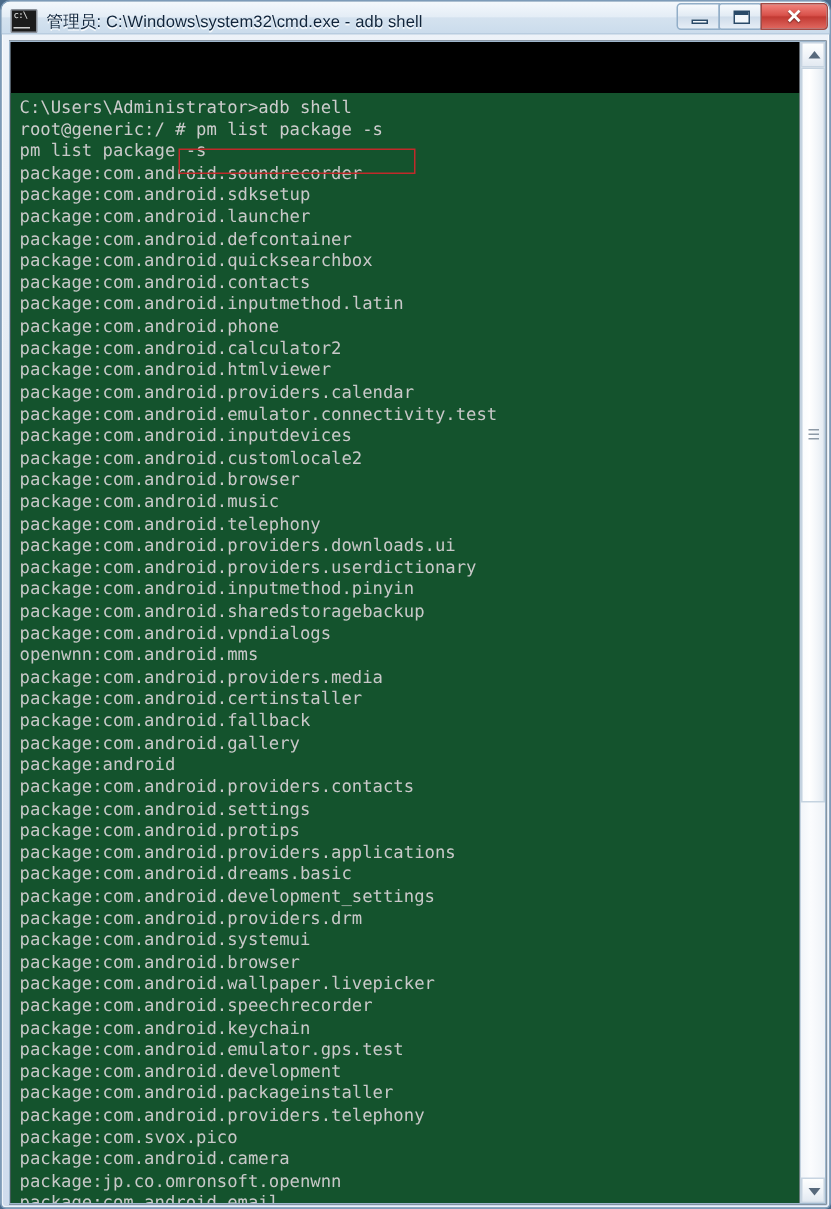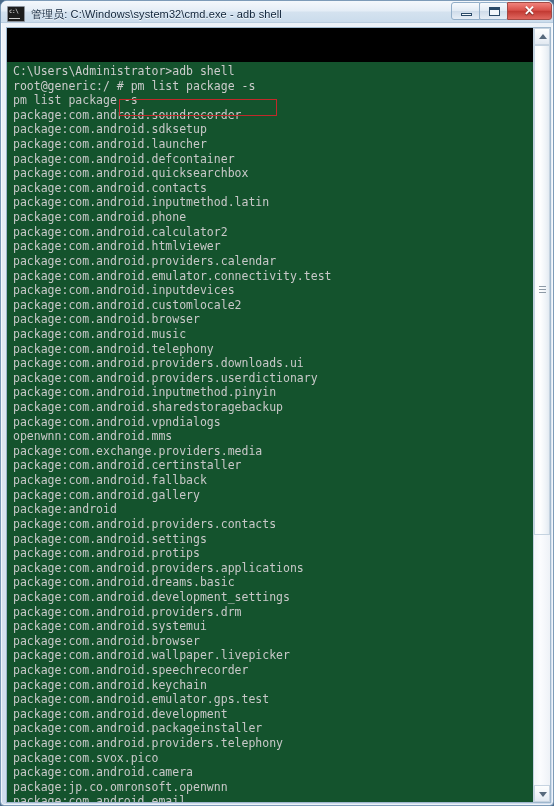--- a/index.html
+++ b/index.html
@@ -288,21 +288,21 @@
           <div class="line">package:com.android.customlocale2</div>
           <div class="line">package:com.android.browser</div>
           <div class="line">package:com.android.music</div>
           <div class="line">package:com.android.telephony</div>
           <div class="line">package:com.android.providers.downloads.ui</div>
           <div class="line">package:com.android.providers.userdictionary</div>
           <div class="line">package:com.android.inputmethod.pinyin</div>
           <div class="line">package:com.android.sharedstoragebackup</div>
           <div class="line">package:com.android.vpndialogs</div>
           <div class="line">openwnn:com.android.mms</div>
-          <div class="line">package:com.exchange.providers.media</div>
+          <div class="line">package:com.android.providers.media</div>
           <div class="line">package:com.android.certinstaller</div>
           <div class="line">package:com.android.fallback</div>
           <div class="line">package:com.android.gallery</div>
           <div class="line">package:android</div>
           <div class="line">package:com.android.providers.contacts</div>
           <div class="line">package:com.android.settings</div>
           <div class="line">package:com.android.protips</div>
           <div class="line">package:com.android.providers.applications</div>
           <div class="line">package:com.android.dreams.basic</div>
           <div class="line">package:com.android.development_settings</div>

